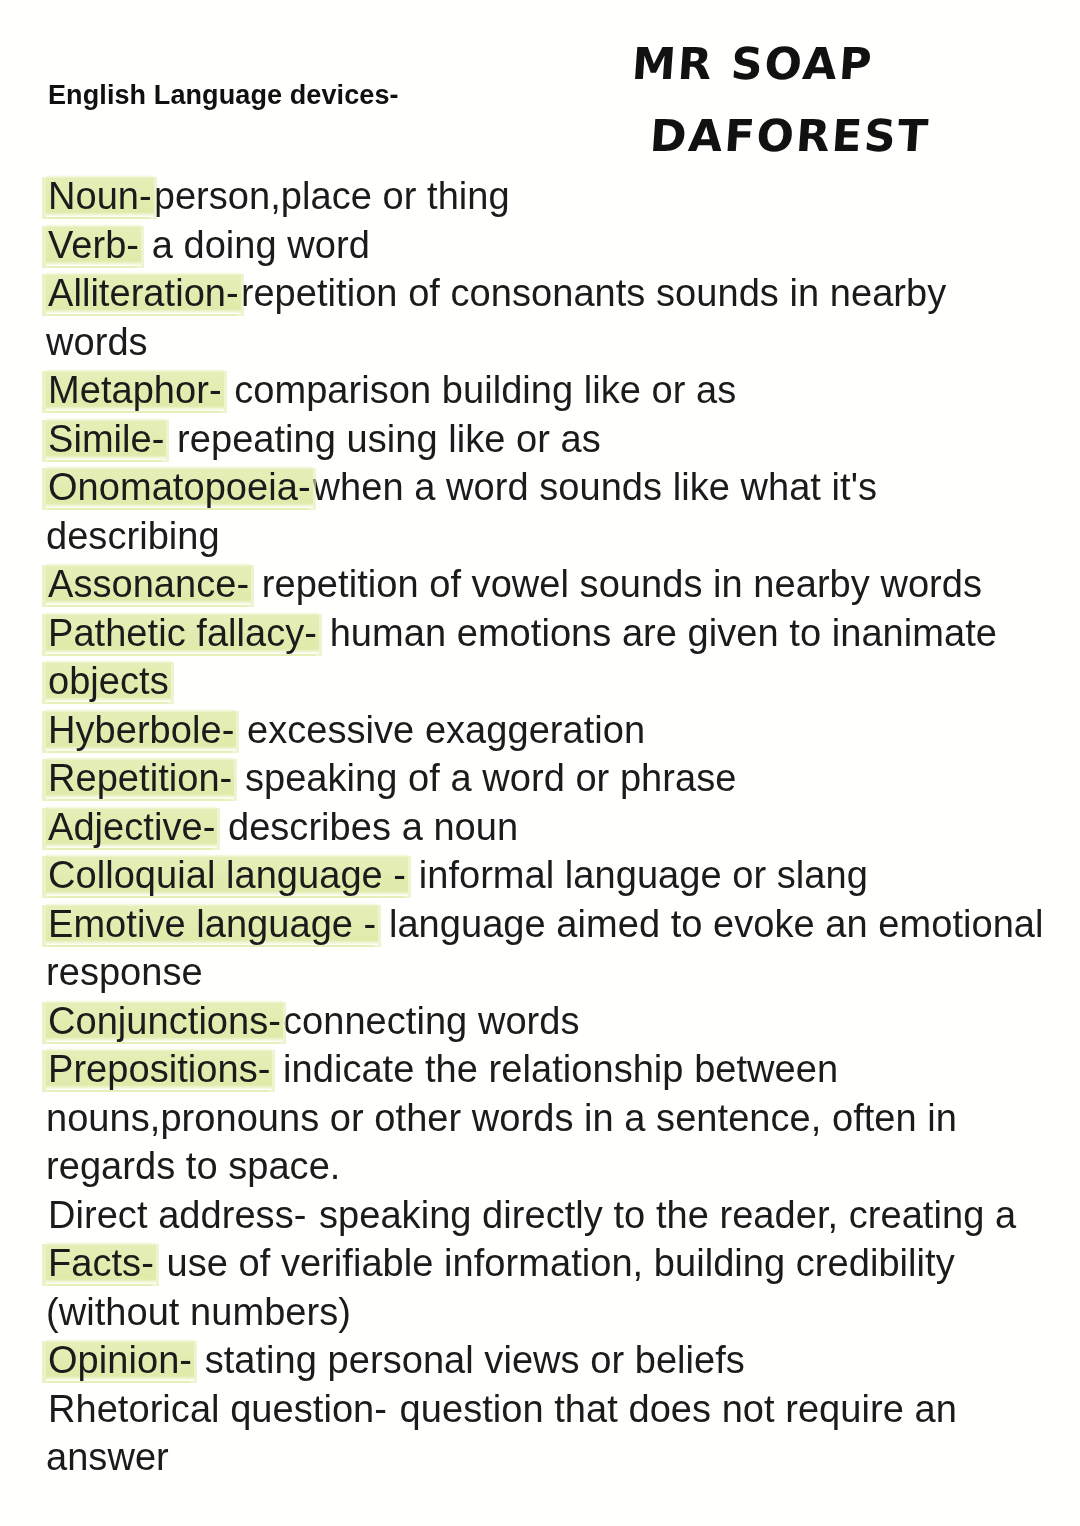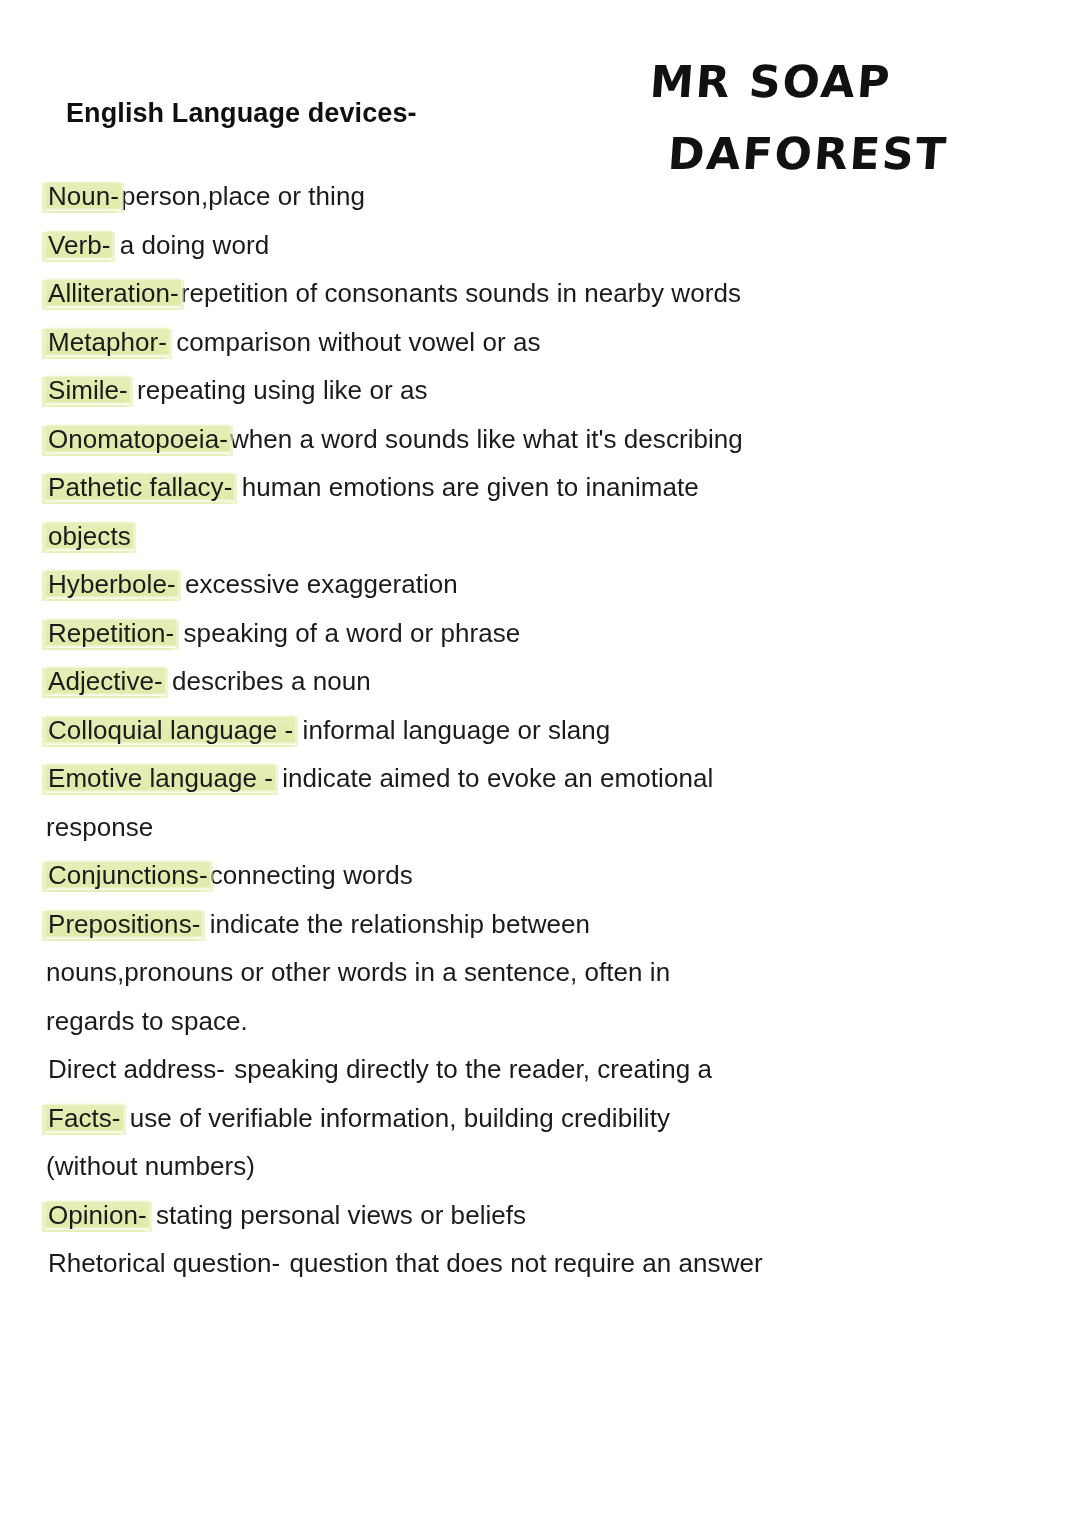--- a/index.html
+++ b/index.html
@@ -12,21 +12,21 @@
     background: #fffffd;
     font-family: "Liberation Sans", sans-serif;
     color: #1b1b1b;
     overflow: hidden;
   }
   .page {
     position: relative;
     width: 1080px;
     height: 1526px;
     box-sizing: border-box;
-    padding: 18px;
+    padding: 0;
   }
   
   .header-row {
     position: relative;
     height: 150px;
   }
   .doc-title {
     position: absolute;
     left: 48px;
     top: 80px;
@@ -62,21 +62,21 @@
     line-height: 1.0;
   }
   
   .device-list {
     position: absolute;
     left: 46px;
     top: 172px;
     width: 1010px;
   }
   .device-line {
-    font-size: 26px;
+    font-size: 38px;
     line-height: 48.5px;
     color: #1b1b1b;
     letter-spacing: 0.05px;
   }
   .term {
     position: relative;
     display: inline;
     padding: 0 2px;
     z-index: 1;
   }
@@ -106,29 +106,30 @@
     <div class="acronyms">
       <div class="acronym acronym-1">MR SOAP</div>
       <div class="acronym acronym-2">DAFOREST</div>
     </div>
   </div>
 
   <div class="device-list">
       <div class="device-line"><span class="term hl">Noun-</span><span>person,place or thing</span></div>
       <div class="device-line"><span class="term hl">Verb-</span><span> a doing word</span></div>
       <div class="device-line"><span class="term hl">Alliteration-</span><span>repetition of consonants sounds in nearby words</span></div>
-      <div class="device-line"><span class="term hl">Metaphor-</span><span> comparison without vowel or as</span></div>
+      <div class="device-line"><span class="term hl">Metaphor-</span><span> comparison building like or as</span></div>
       <div class="device-line"><span class="term hl">Simile-</span><span> repeating using like or as</span></div>
       <div class="device-line"><span class="term hl">Onomatopoeia-</span><span>when a word sounds like what it's describing</span></div>
+      <div class="device-line"><span class="term hl">Assonance-</span><span> repetition of vowel sounds in nearby words</span></div>
       <div class="device-line"><span class="term hl">Pathetic fallacy-</span><span> human emotions are given to inanimate</span><span class="cont"><span class="term hl">objects</span></span></div>
       <div class="device-line"><span class="term hl">Hyberbole-</span><span> excessive exaggeration</span></div>
       <div class="device-line"><span class="term hl">Repetition-</span><span> speaking of a word or phrase</span></div>
       <div class="device-line"><span class="term hl">Adjective-</span><span> describes a noun</span></div>
       <div class="device-line"><span class="term hl">Colloquial language -</span><span> informal language or slang</span></div>
-      <div class="device-line"><span class="term hl">Emotive language -</span><span> indicate aimed to evoke an emotional</span><span class="cont">response</span></div>
+      <div class="device-line"><span class="term hl">Emotive language -</span><span> language aimed to evoke an emotional</span><span class="cont">response</span></div>
       <div class="device-line"><span class="term hl">Conjunctions-</span><span>connecting words</span></div>
       <div class="device-line"><span class="term hl">Prepositions-</span><span> indicate the relationship between</span><span class="cont">nouns,pronouns or other words in a sentence,  often in</span><span class="cont">regards to space.</span></div>
       <div class="device-line"><span class="term">Direct address-</span><span> speaking directly to the reader, creating a</span></div>
       <div class="device-line"><span class="term hl">Facts-</span><span> use of verifiable information, building credibility</span><span class="cont">(without numbers)</span></div>
       <div class="device-line"><span class="term hl">Opinion-</span><span> stating personal views or beliefs</span></div>
       <div class="device-line"><span class="term">Rhetorical question-</span><span> question that does not require an answer</span></div>
     </div>
 
 </div>
 

